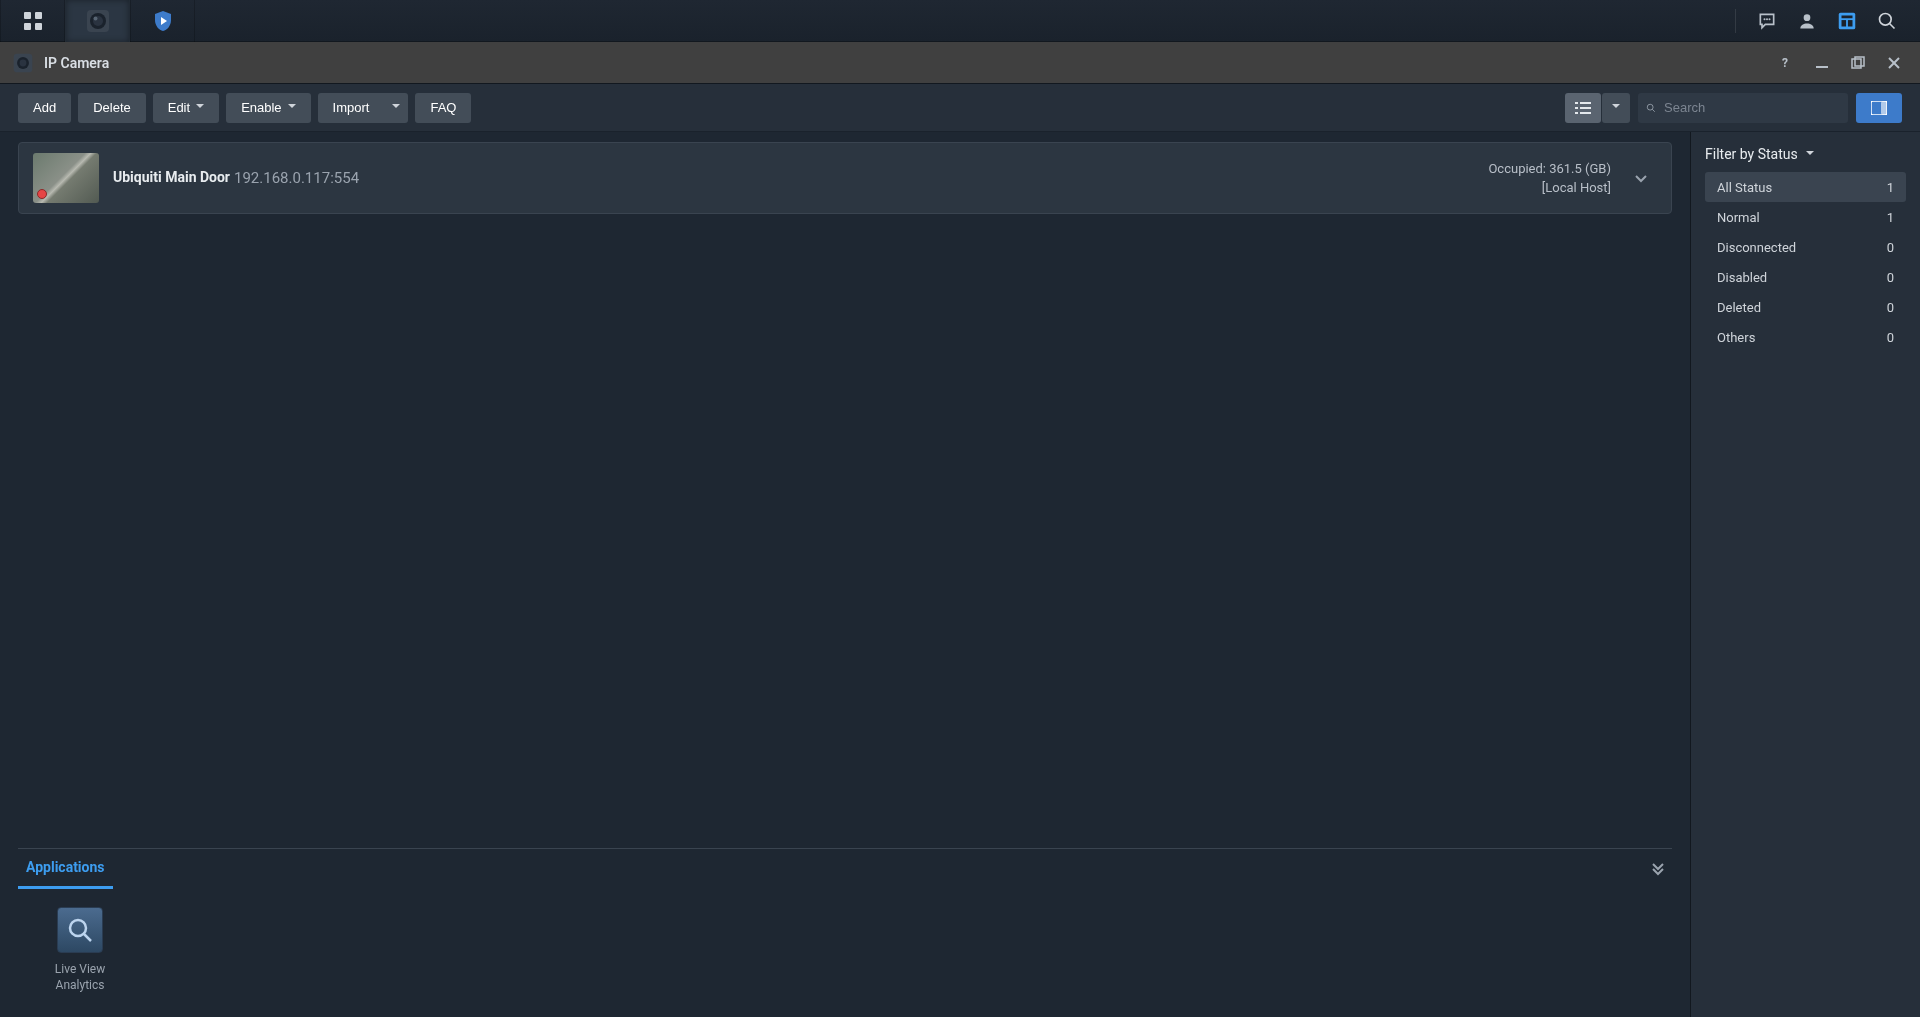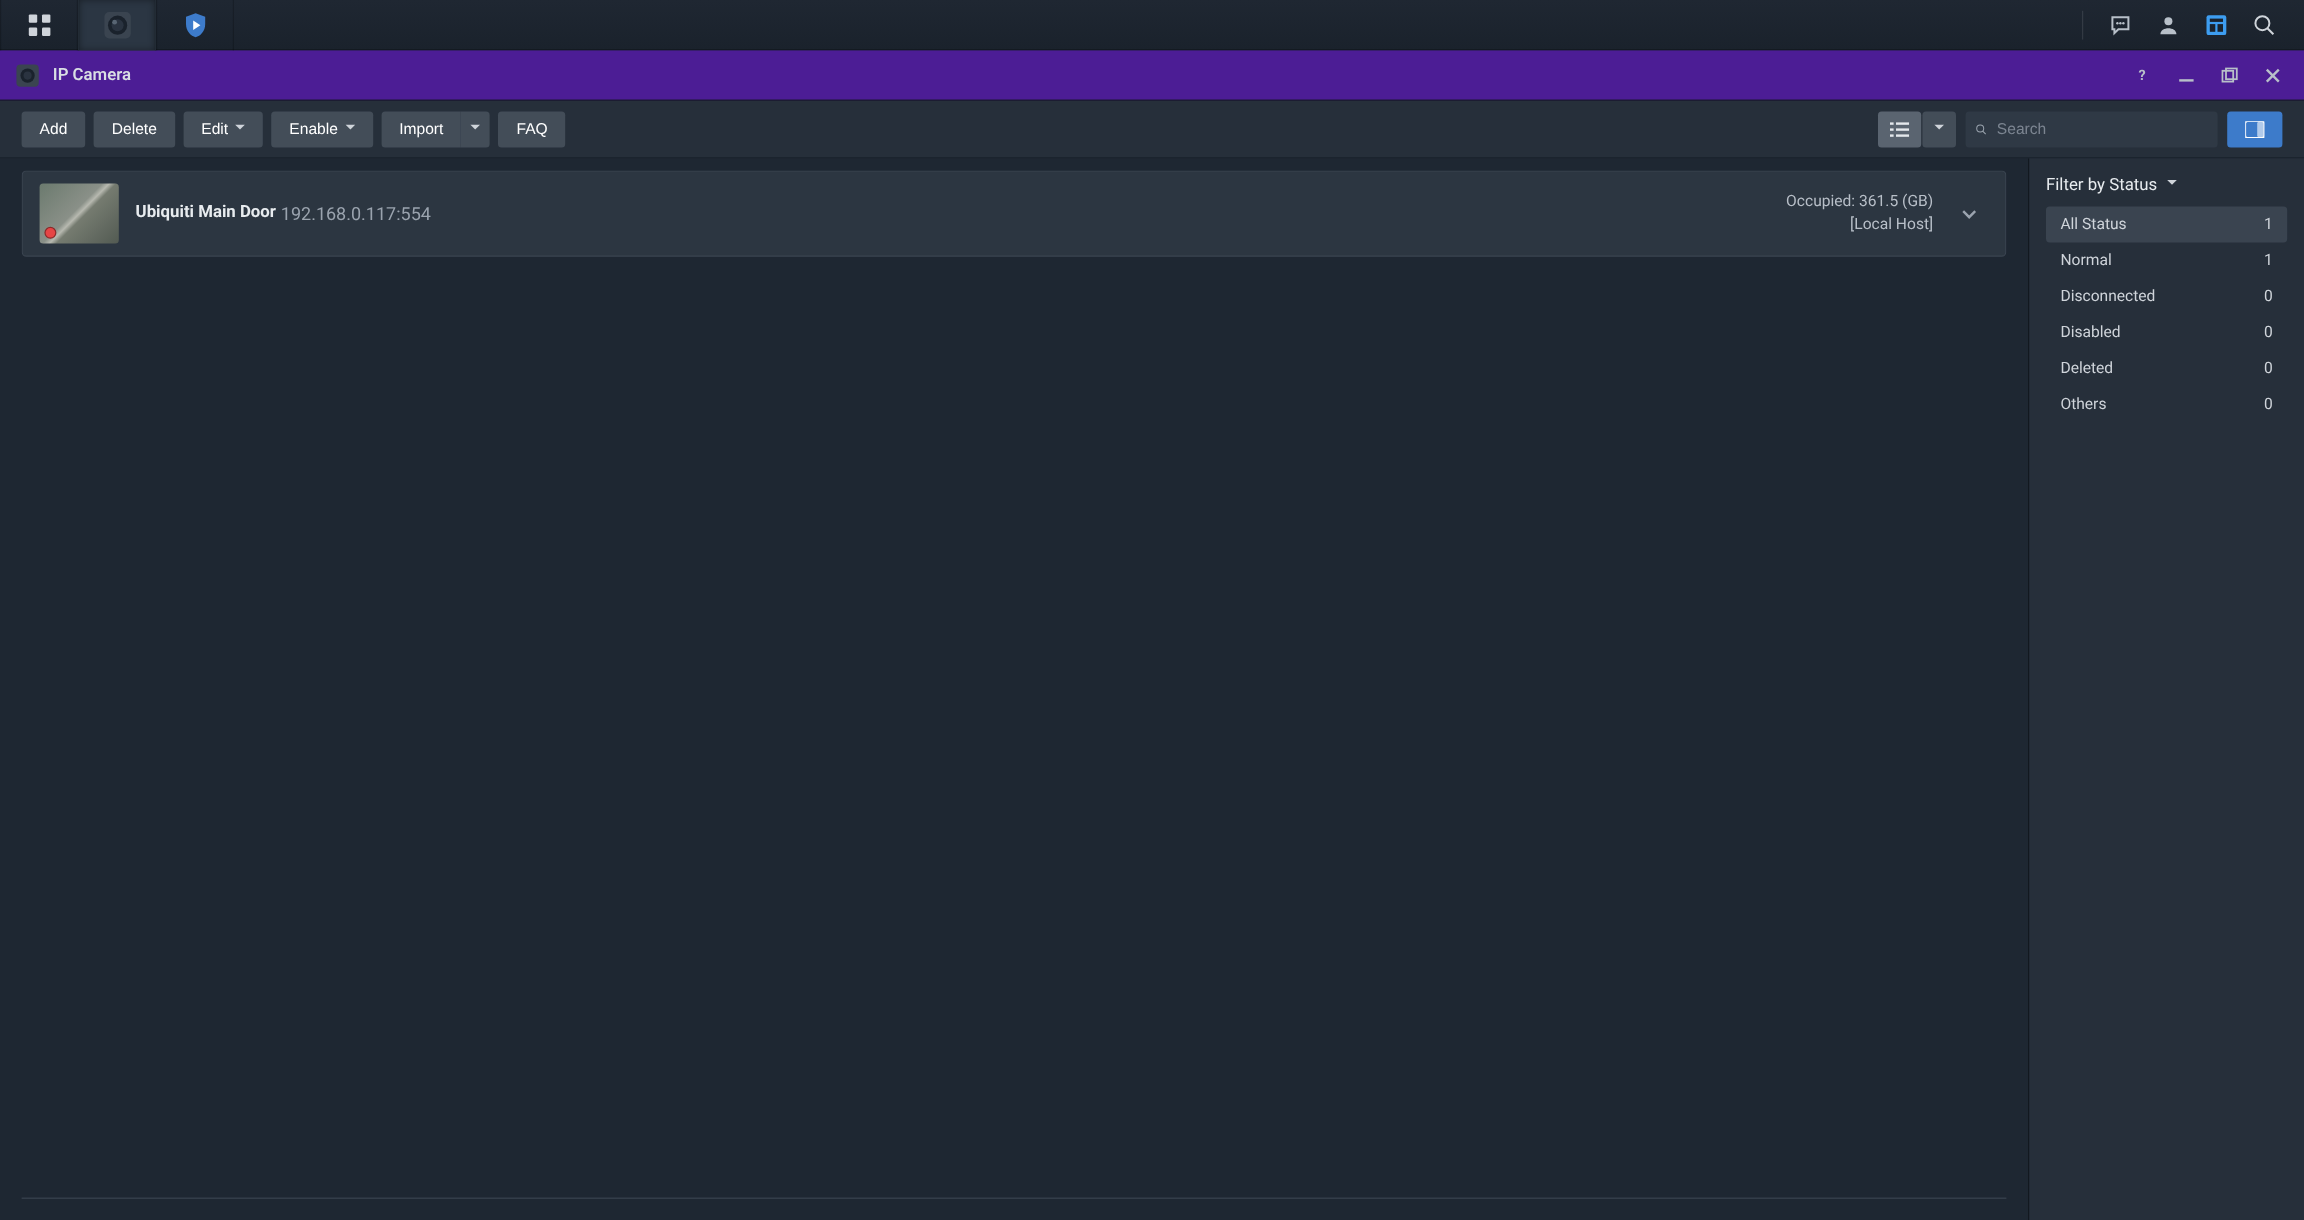--- a/index.html
+++ b/index.html
@@ -40,21 +40,21 @@
     width: 34px; height: 34px;
     display: flex; align-items: center; justify-content: center;
     cursor: pointer;
   }
   .taskbar-divider { width: 1px; height: 24px; background: rgba(255,255,255,0.1); margin-right: 8px; }
 
   
   .window-header {
     display: flex; align-items: center;
     height: 42px;
-    background: #4c1d95;
+    background: #404040;
     padding: 0 12px;
     border-bottom: 1px solid #12181f;
   }
   .window-header-title {
     display: flex; align-items: center; gap: 10px;
     font-size: 14px; font-weight: 600; color: #d9dee4;
   }
   .window-header-spacer { flex: 1; }
   .window-header-controls { display: flex; gap: 8px; }
   .window-header-ctrl { width: 28px; height: 28px; display:flex;align-items:center;justify-content:center; cursor:pointer; color:#b8c0c9;}
@@ -373,20 +373,43 @@
         </div>
         <div class="expand-btn">
           <svg width="16" height="16" viewBox="0 0 16 16">
             <path d="M3 6 L8 11 L13 6" stroke="#9aa3ae" stroke-width="2" fill="none"></path>
           </svg>
         </div>
       </div>
     </div>
 
     <div class="bottom-panel">
+      <div class="bottom-tabs">
+        <div class="bottom-tab">Applications</div>
+        <div class="bottom-tabs-spacer"></div>
+        <div class="collapse-btn">
+          <svg width="16" height="16" viewBox="0 0 16 16">
+            <path d="M3 3 L8 8 L13 3" stroke="#9aa3ae" stroke-width="2" fill="none"></path>
+            <path d="M3 8 L8 13 L13 8" stroke="#9aa3ae" stroke-width="2" fill="none"></path>
+          </svg>
+        </div>
+      </div>
+      <div class="bottom-content">
+        <div class="app-tile">
+          <div class="app-tile-icon">
+            <svg width="28" height="28" viewBox="0 0 28 28">
+              <circle cx="12" cy="12" r="8" stroke="#bcd4ee" stroke-width="2.5" fill="none"></circle>
+              <line x1="18" y1="18" x2="25" y2="25" stroke="#bcd4ee" stroke-width="2.5"></line>
+            </svg>
+          </div>
+          <div class="app-tile-label">
+            <span>Live View</span><br><span>Analytics</span>
+          </div>
+        </div>
+      </div>
     </div>
   </div>
 
   <div class="side-col">
     <div class="side-col-inner">
     <div class="side-title">
       <span>Filter by Status</span>
       <span class="caret-down"></span>
     </div>
     <div class="status-list">

